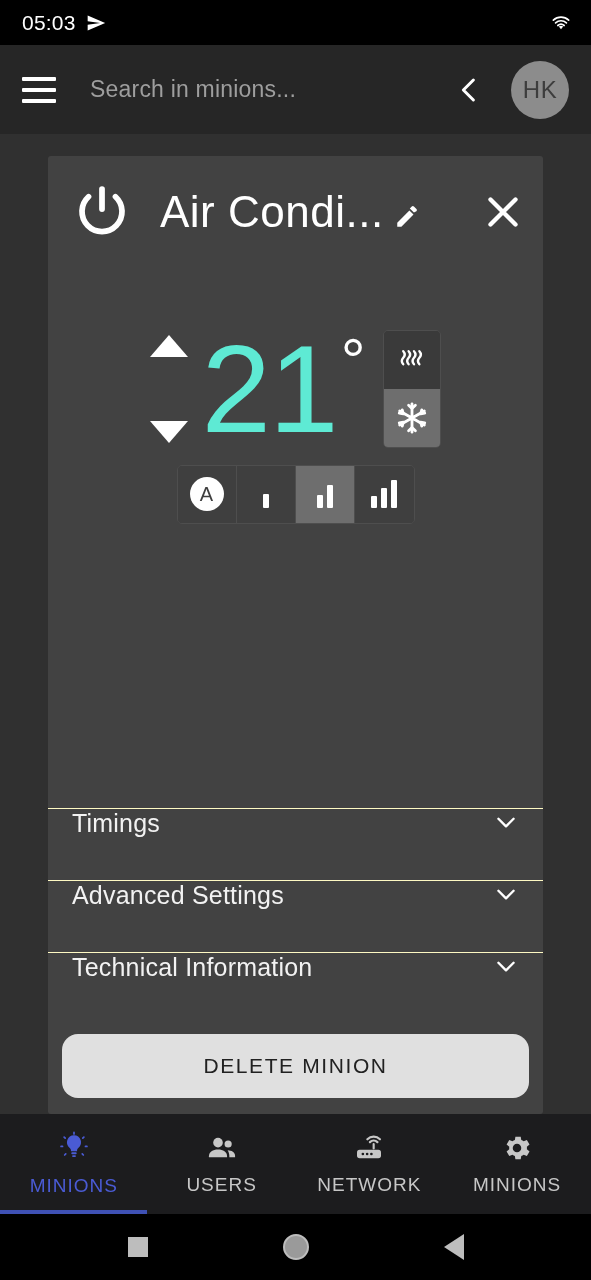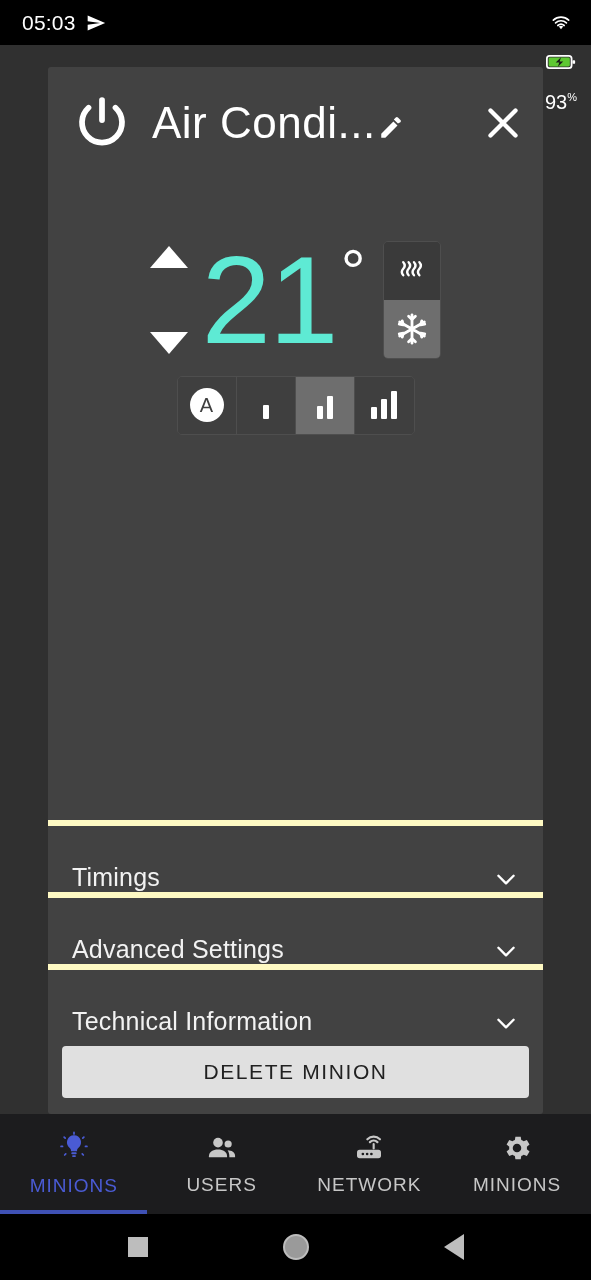--- a/index.html
+++ b/index.html
@@ -45,21 +45,21 @@
 
   
   .content { flex: 1 1 auto; position: relative; overflow: hidden; padding: 20px 0 0 0; }
 
   .card {
     position: absolute; left: 48px; right: 48px; top: 22px; bottom: 0;
     background: #424242; border-radius: 3px;
     display: flex; flex-direction: column;
   }
 
-  .card-head { display: flex; align-items: center; padding: 26px 20px 0 24px; }
+  .card-head { display: flex; align-items: center; padding: 26px 20px 0 24px; gap: 8px; }
   .power-icon { width: 60px; height: 60px; flex: 0 0 60px; cursor: pointer; }
   .card-title {
     font-size: 44px; color: #fff; margin-left: 20px; white-space: nowrap;
     font-weight: 400; letter-spacing: .5px;
   }
   .edit-icon { width: 26px; height: 26px; margin-left: 2px; align-self: flex-end; margin-bottom: 12px; cursor: pointer; }
   .close-icon { margin-left: auto; width: 40px; height: 40px; cursor: pointer; }
 
   
   .thermo { display: flex; align-items: center; justify-content: center; margin-top: 88px; }
@@ -88,30 +88,30 @@
   .auto-circle {
     width: 34px; height: 34px; border-radius: 50%; background: #fff; color: #3f3f3f;
     display: flex; align-items: center; justify-content: center; font-size: 20px; font-weight: 500;
   }
   .bars { display: flex; align-items: flex-end; gap: 4px; height: 28px; }
   .bars i { display: block; width: 6px; background: #fff; border-radius: 1px; }
 
   
   .spacer { flex: 1 1 auto; }
   .acc-item {
-    height: 72px; display: flex; align-items: flex-end; padding: 0 24px;
-    border-top: 6px solid #fef9c3; cursor: pointer;
+    height: 72px; display: flex; align-items: flex-start; padding: 0 24px;
+    border-top: 1px solid #fef9c3; cursor: pointer;
   }
   .acc-label { font-size: 25px; color: #f2f2f2; font-weight: 400; letter-spacing: .2px; }
   .acc-chevron { margin-left: auto; width: 26px; height: 26px; }
 
   .delete-wrap { padding: 10px 14px 16px 14px; }
   .delete-btn {
-    width: 100%; height: 52px; background: #e0e0e0; color: #212121;
-    border: none; border-radius: 4px; font-size: 21px; letter-spacing: 1.6px;
+    width: 100%; height: 64px; background: #e0e0e0; color: #212121;
+    border: none; border-radius: 16px; font-size: 21px; letter-spacing: 1.6px;
     font-family: "Liberation Sans", sans-serif; cursor: pointer;
   }
 
   
   .bottomnav {
     flex: 0 0 100px; background: #1c1c1e; display: flex; position: relative;
   }
   .nav-item {
     flex: 1; display: flex; flex-direction: column; align-items: center; justify-content: center;
     gap: 10px; cursor: pointer; color: #c7c7c7;
@@ -158,20 +158,36 @@
       <svg width="30" height="18" viewBox="0 0 34 18">
         <rect x="1" y="2" width="28" height="14" rx="3" fill="none" stroke="#fff" stroke-width="2"></rect>
         <rect x="3" y="4" width="24" height="10" rx="1.5" fill="#5ec832"></rect>
         <rect x="30" y="7" width="3" height="4" rx="1" fill="#fff"></rect>
         <path d="M17 3.5l-6 6h4l-1.5 5 6-6.2h-4z" fill="#1a1a1a"></path>
       </svg>
       <span class="sb-pct"><span>93</span><sup>%</sup></span>
     </div>
   </div>
 
+  <div class="appbar">
+    <div class="hamburger">
+      <span></span>
+        <span></span>
+        <span></span>
+    </div>
+    <input class="search-input" type="text" placeholder="Search in minions..." style="">
+    <div class="back-chevron">
+      <svg width="30" height="30" viewBox="0 0 24 24">
+        <path d="M15.5 4L7.5 12l8 8" fill="none" stroke="#fff" stroke-width="2.4" stroke-linecap="round" stroke-linejoin="round"></path>
+      </svg>
+    </div>
+    <div class="avatar">
+      <span>HK</span>
+    </div>
+  </div>
 
   <div class="content">
     <div class="card">
 
       <div class="card-head">
         <svg class="power-icon" viewBox="0 0 24 24">
           <path d="M12 2.8v8" fill="none" stroke="#fff" stroke-width="2.3" stroke-linecap="round"></path>
           <path d="M6.6 5.9a8 8 0 1010.8 0" fill="none" stroke="#fff" stroke-width="2.3" stroke-linecap="round"></path>
         </svg>
         <div class="card-title">Air Condi...</div>

